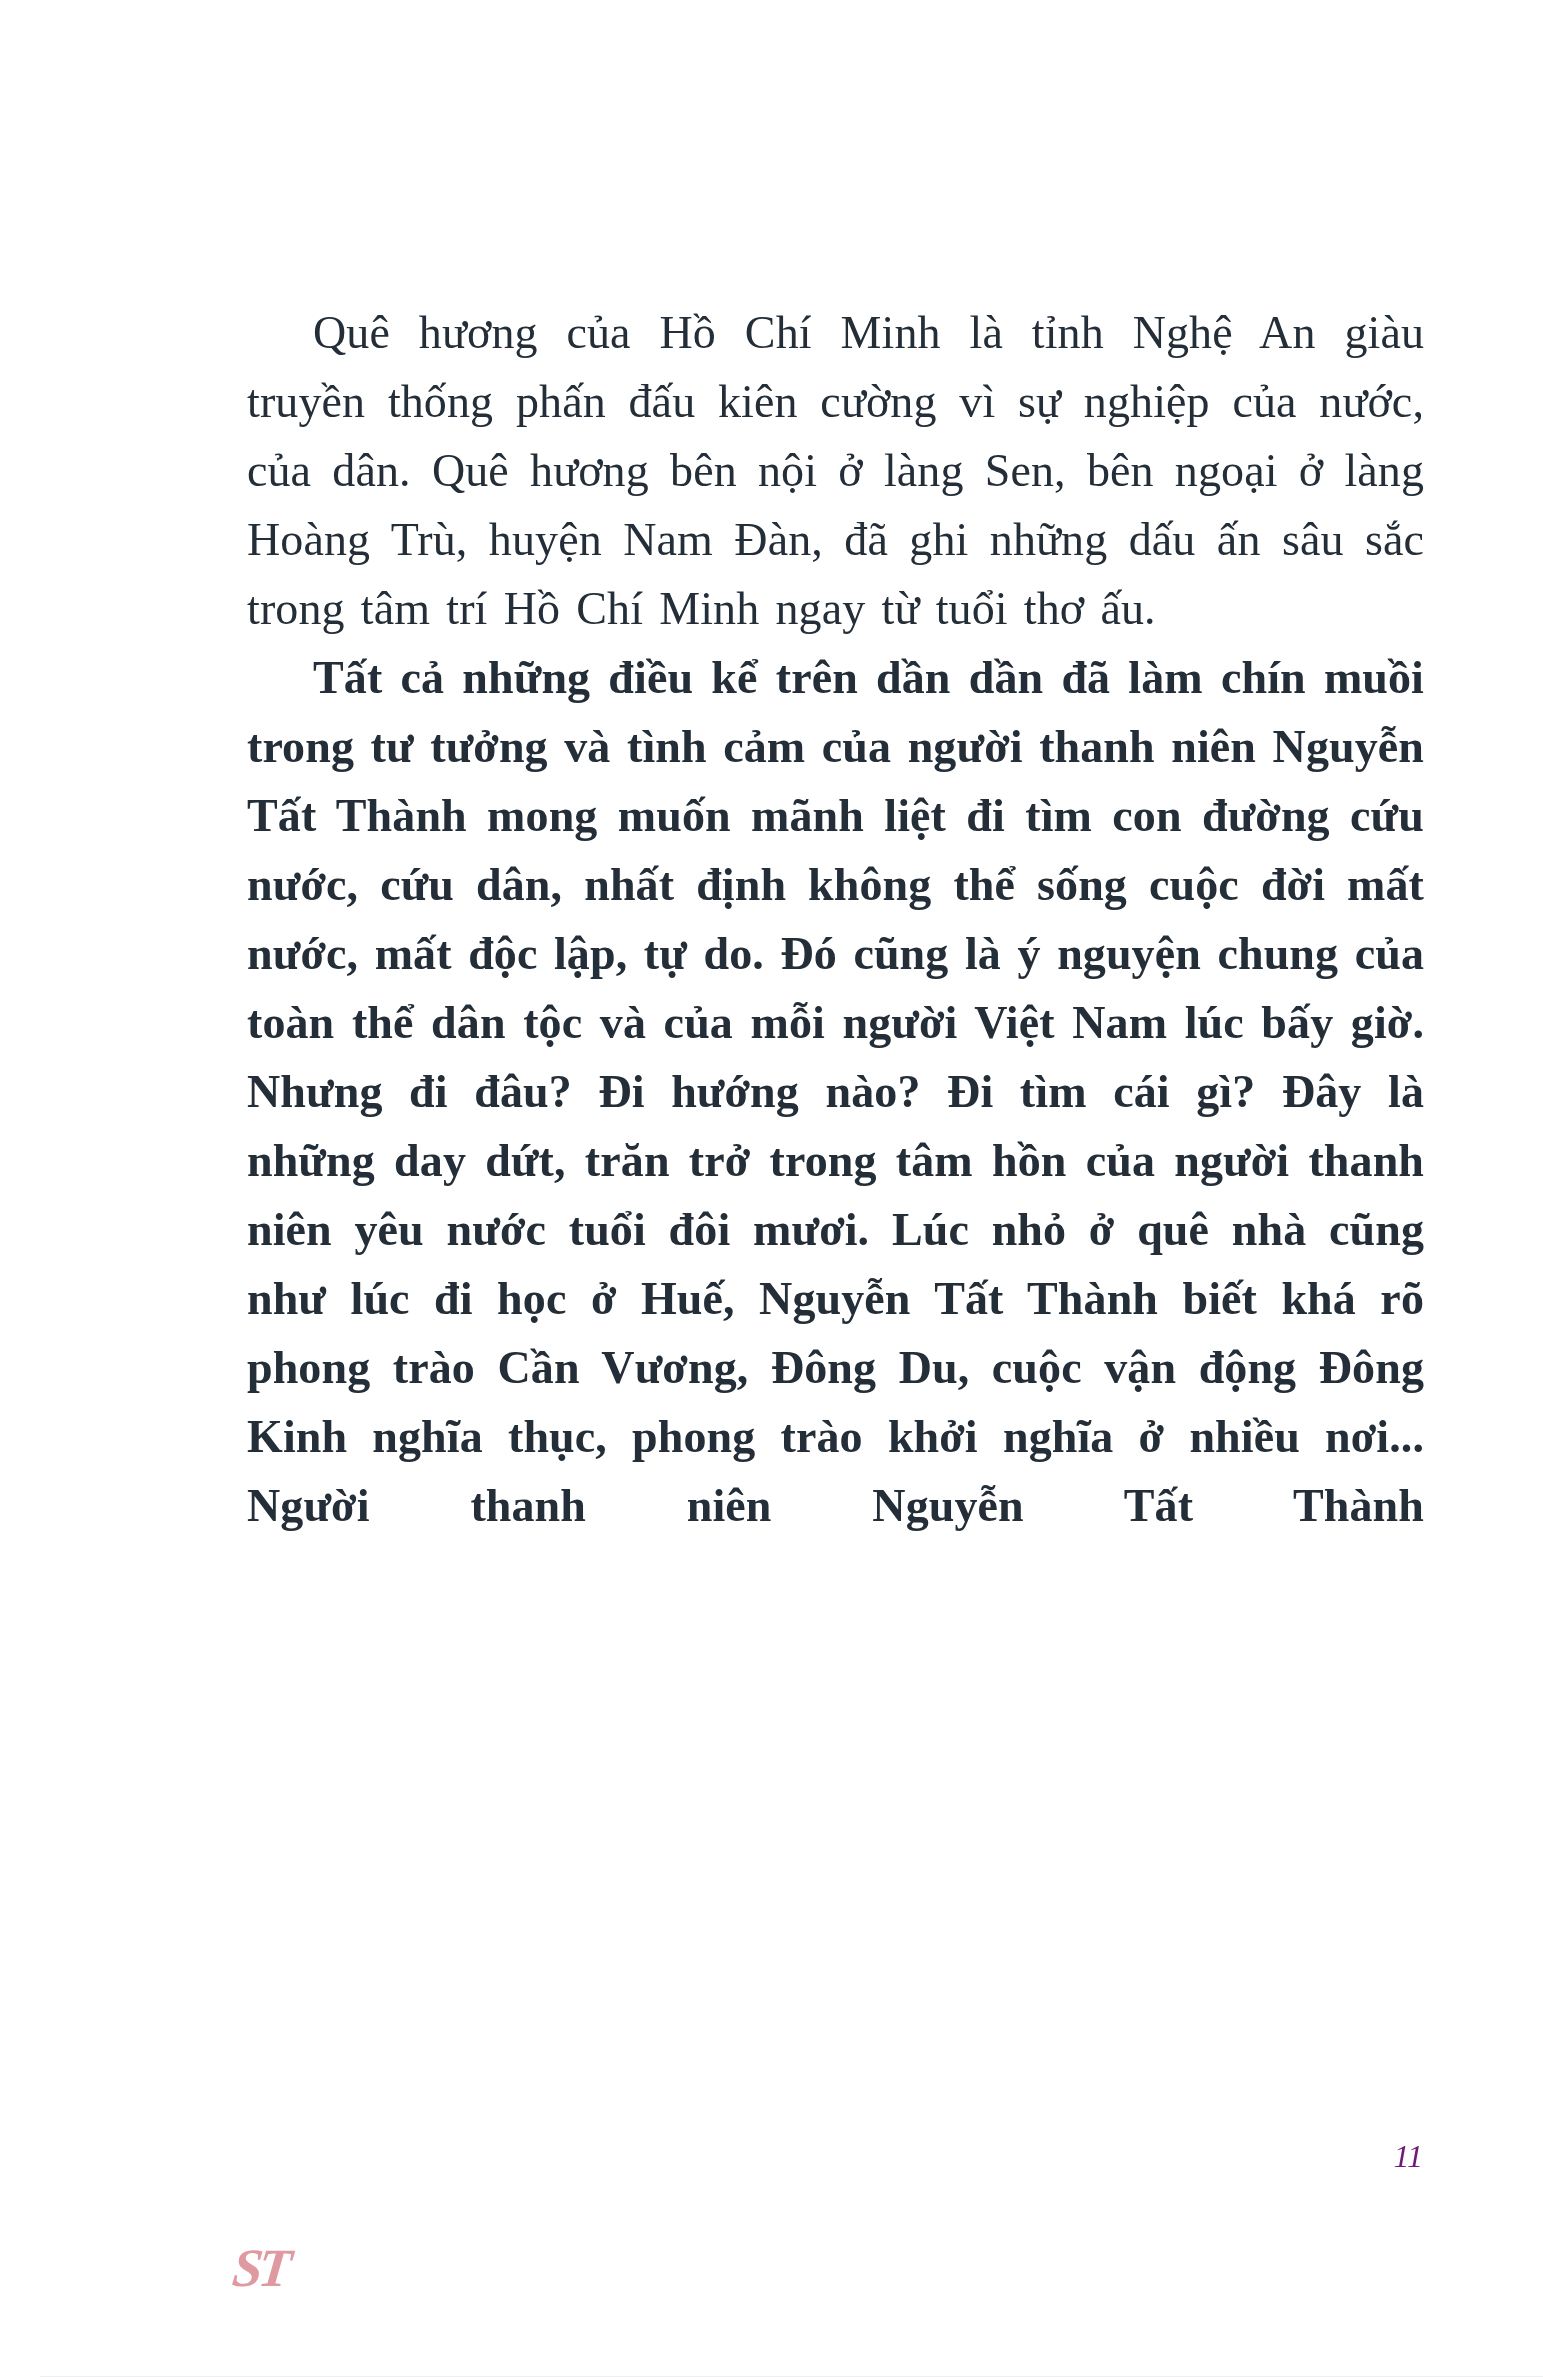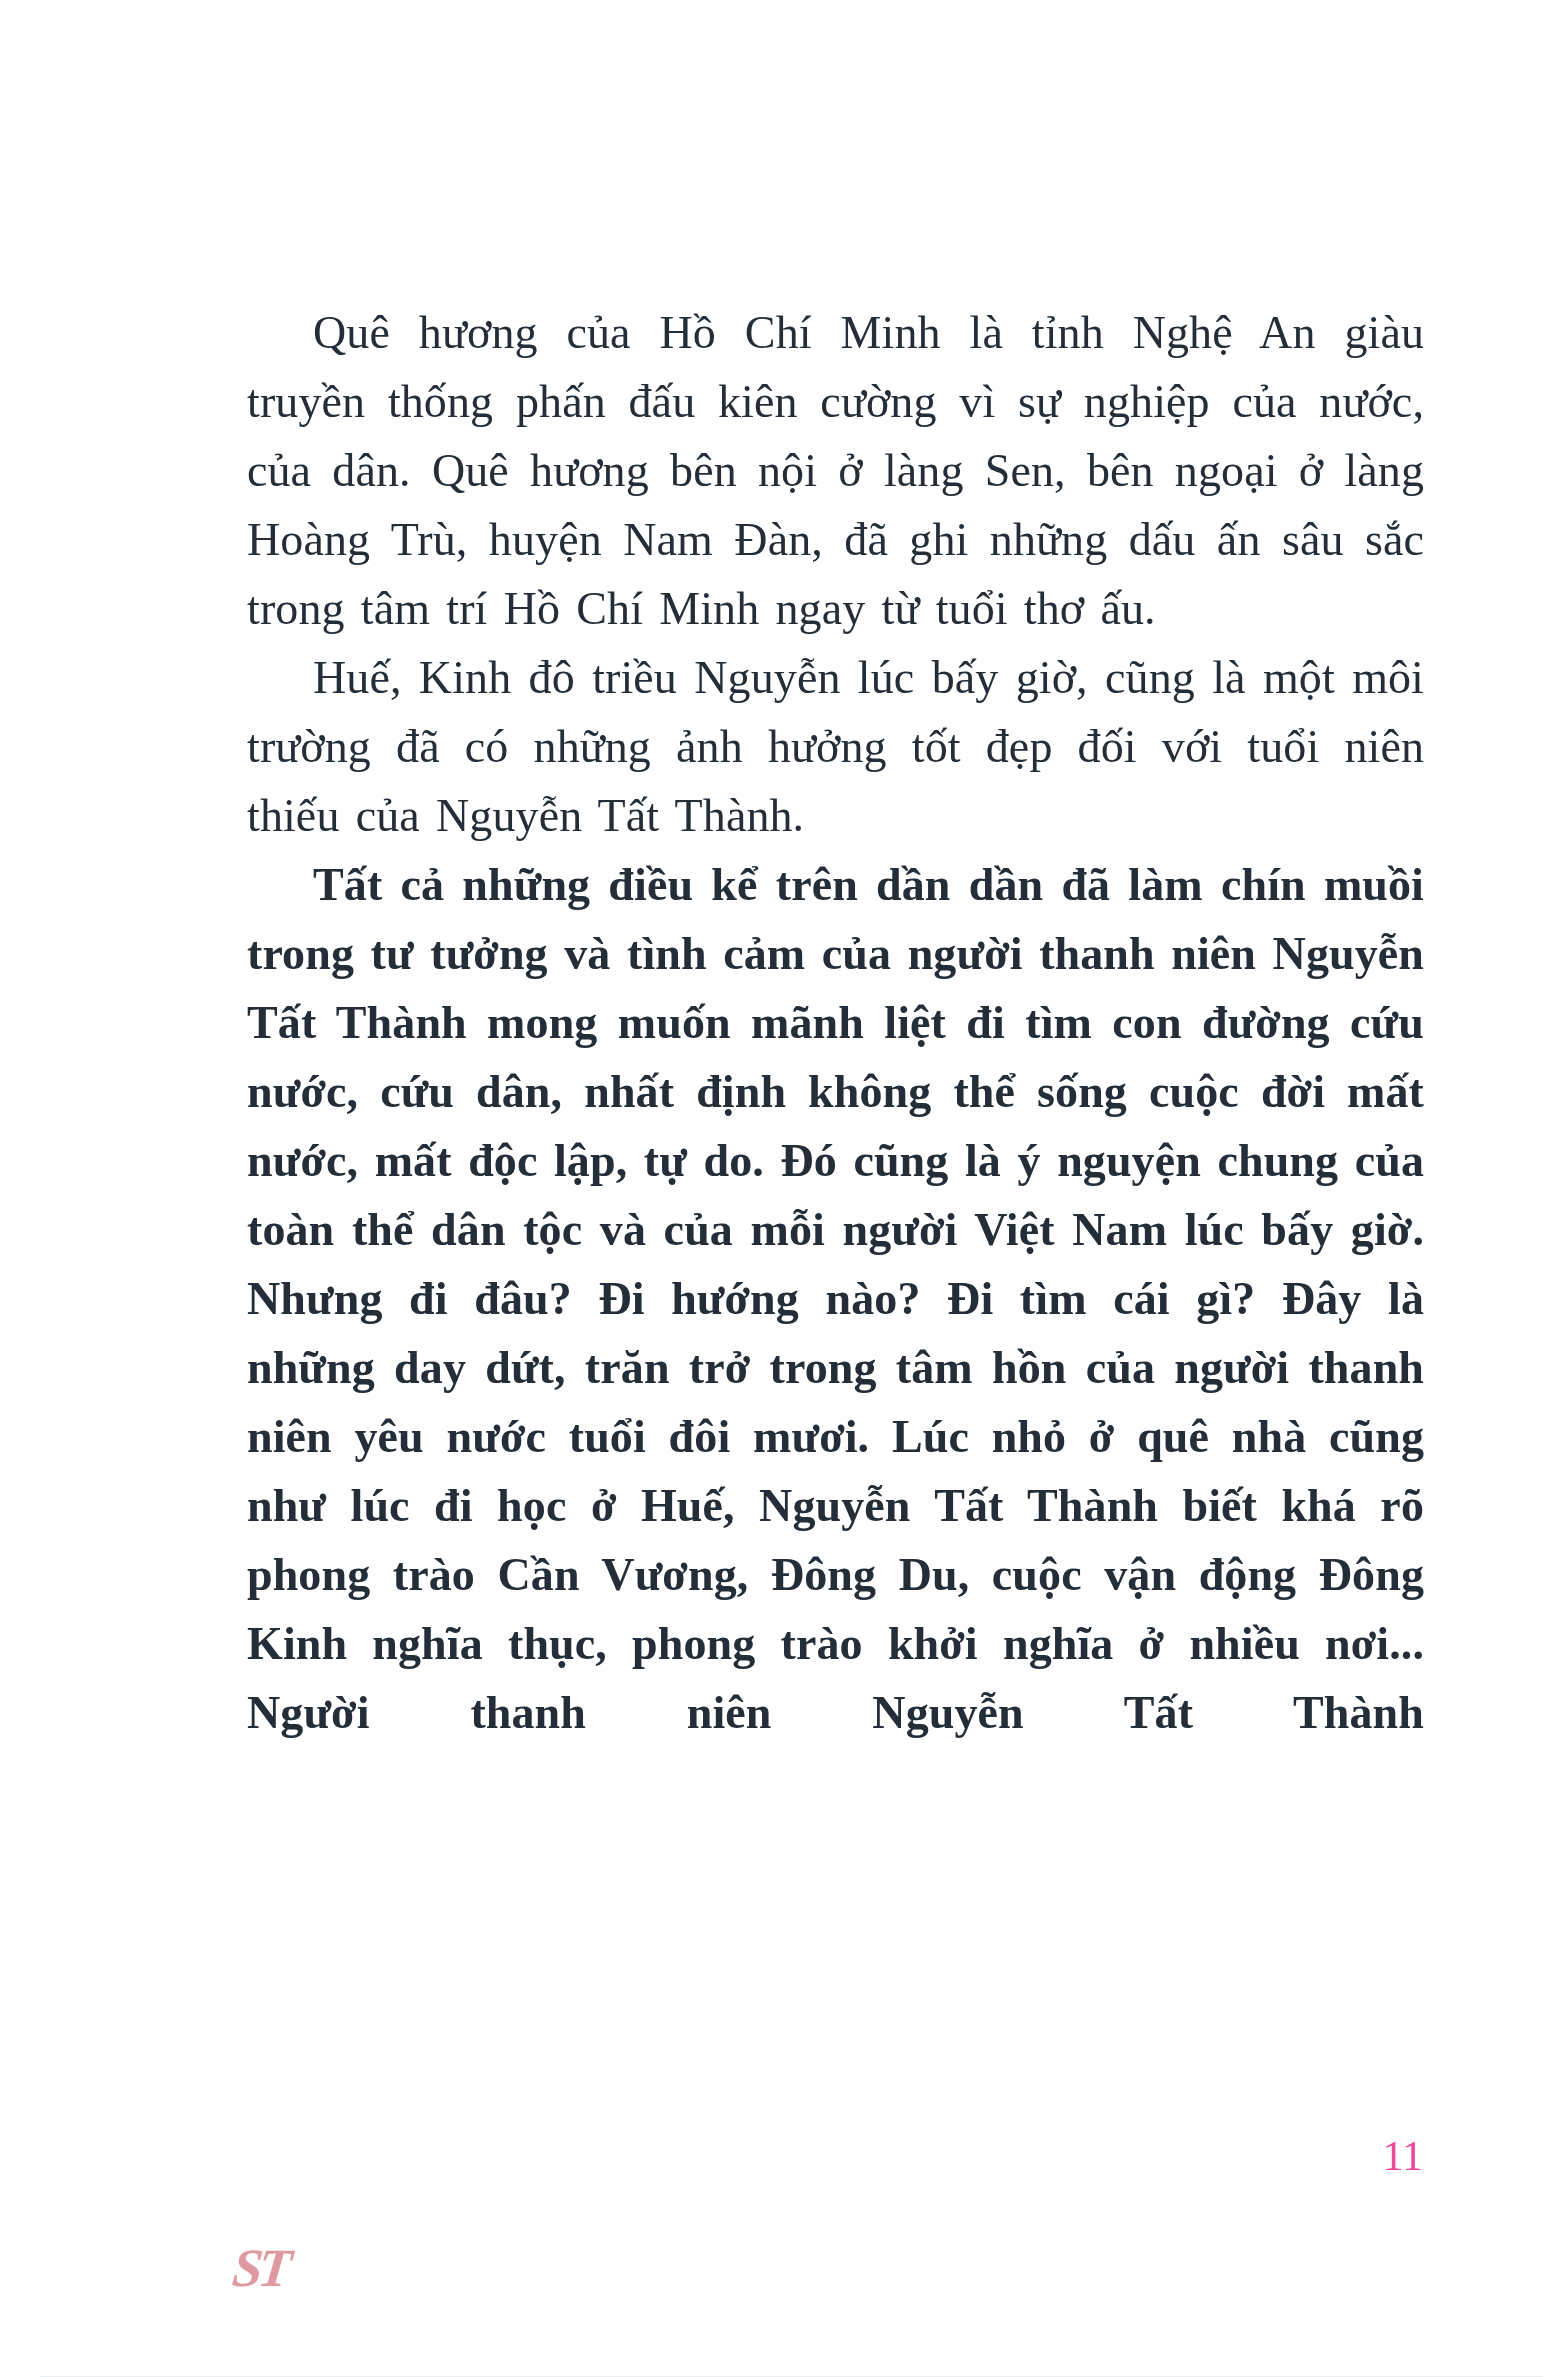--- a/index.html
+++ b/index.html
@@ -37,23 +37,24 @@
   }
   
   .text-block p.continues {
     text-align-last: justify;
     font-weight: bold;
   }
   .page-number {
     position: absolute;
     top: 2122px;
     right: 160px;
-    font-size: 42px;
+    font-size: 32px;
     line-height: 69px;
-    color: #ec4899;
+    color: #701a75;
+    font-style: italic;
   }
   .watermark {
     position: absolute;
     left: 193px;
     top: 2238px;
     font-size: 54px;
     line-height: 60px;
     font-style: italic;
     font-weight: bold;
     color: #dc8f96;
@@ -62,21 +63,20 @@
     opacity: 0.9;
   }
 </style>
 </head>
 <body>
 
 <div class="page">
 
   <div class="text-block">
     <p>Quê hương của Hồ Chí Minh là tỉnh Nghệ An giàu truyền thống phấn đấu kiên cường vì sự nghiệp của nước, của dân. Quê hương bên nội ở làng Sen, bên ngoại ở làng Hoàng Trù, huyện Nam Đàn, đã ghi những dấu ấn sâu sắc trong tâm trí Hồ Chí Minh ngay từ tuổi thơ ấu.</p>
-    <p>Huế, Kinh đô triều Nguyễn lúc bấy giờ, cũng là một môi trường đã có những ảnh hưởng tốt đẹp đối với tuổi niên thiếu của Nguyễn Tất Thành.</p>
     <p class="continues">Tất cả những điều kể trên dần dần đã làm chín muồi trong tư tưởng và tình cảm của người thanh niên Nguyễn Tất Thành mong muốn mãnh liệt đi tìm con đường cứu nước, cứu dân, nhất định không thể sống cuộc đời mất nước, mất độc lập, tự do. Đó cũng là ý nguyện chung của toàn thể dân tộc và của mỗi người Việt Nam lúc bấy giờ. Nhưng đi đâu? Đi hướng nào? Đi tìm cái gì? Đây là những day dứt, trăn trở trong tâm hồn của người thanh niên yêu nước tuổi đôi mươi. Lúc nhỏ ở quê nhà cũng như lúc đi học ở Huế, Nguyễn Tất Thành biết khá rõ phong trào Cần Vương, Đông Du, cuộc vận động Đông Kinh nghĩa thục, phong trào khởi nghĩa ở nhiều nơi... Người thanh niên Nguyễn Tất Thành</p>
   </div>
 
   <div class="page-number">11</div>
 
   <div class="watermark">ST</div>
 
 </div>
 
 

